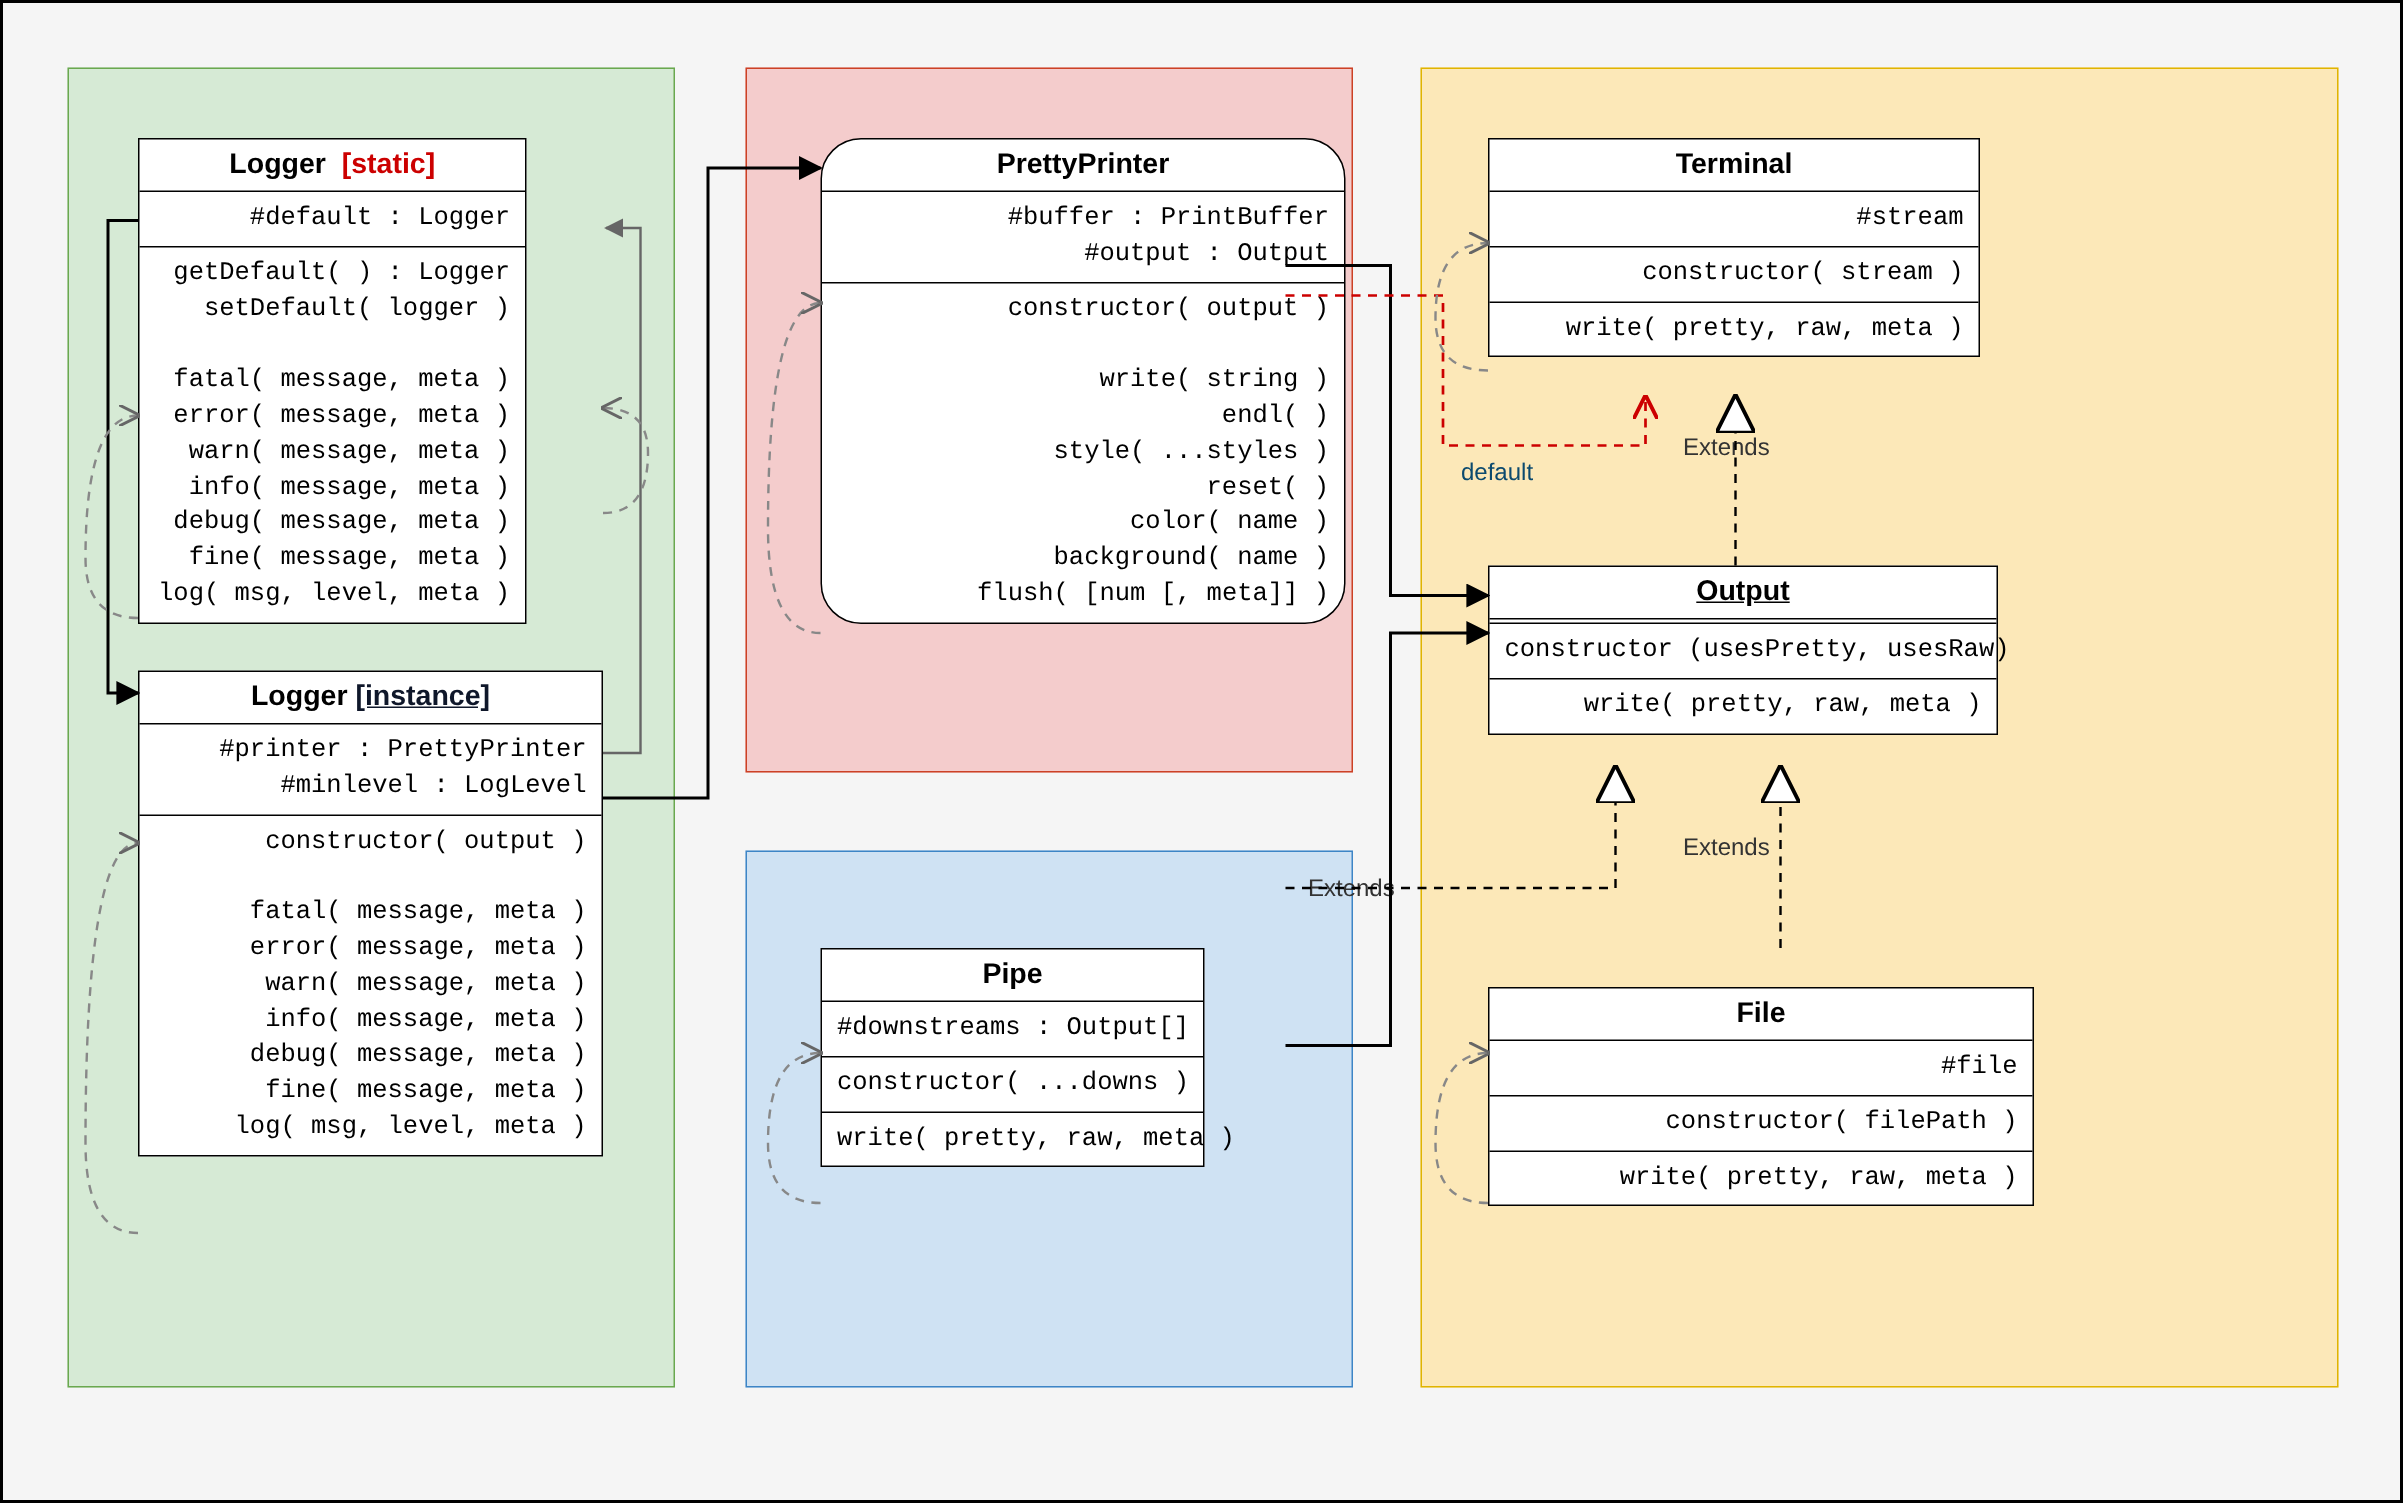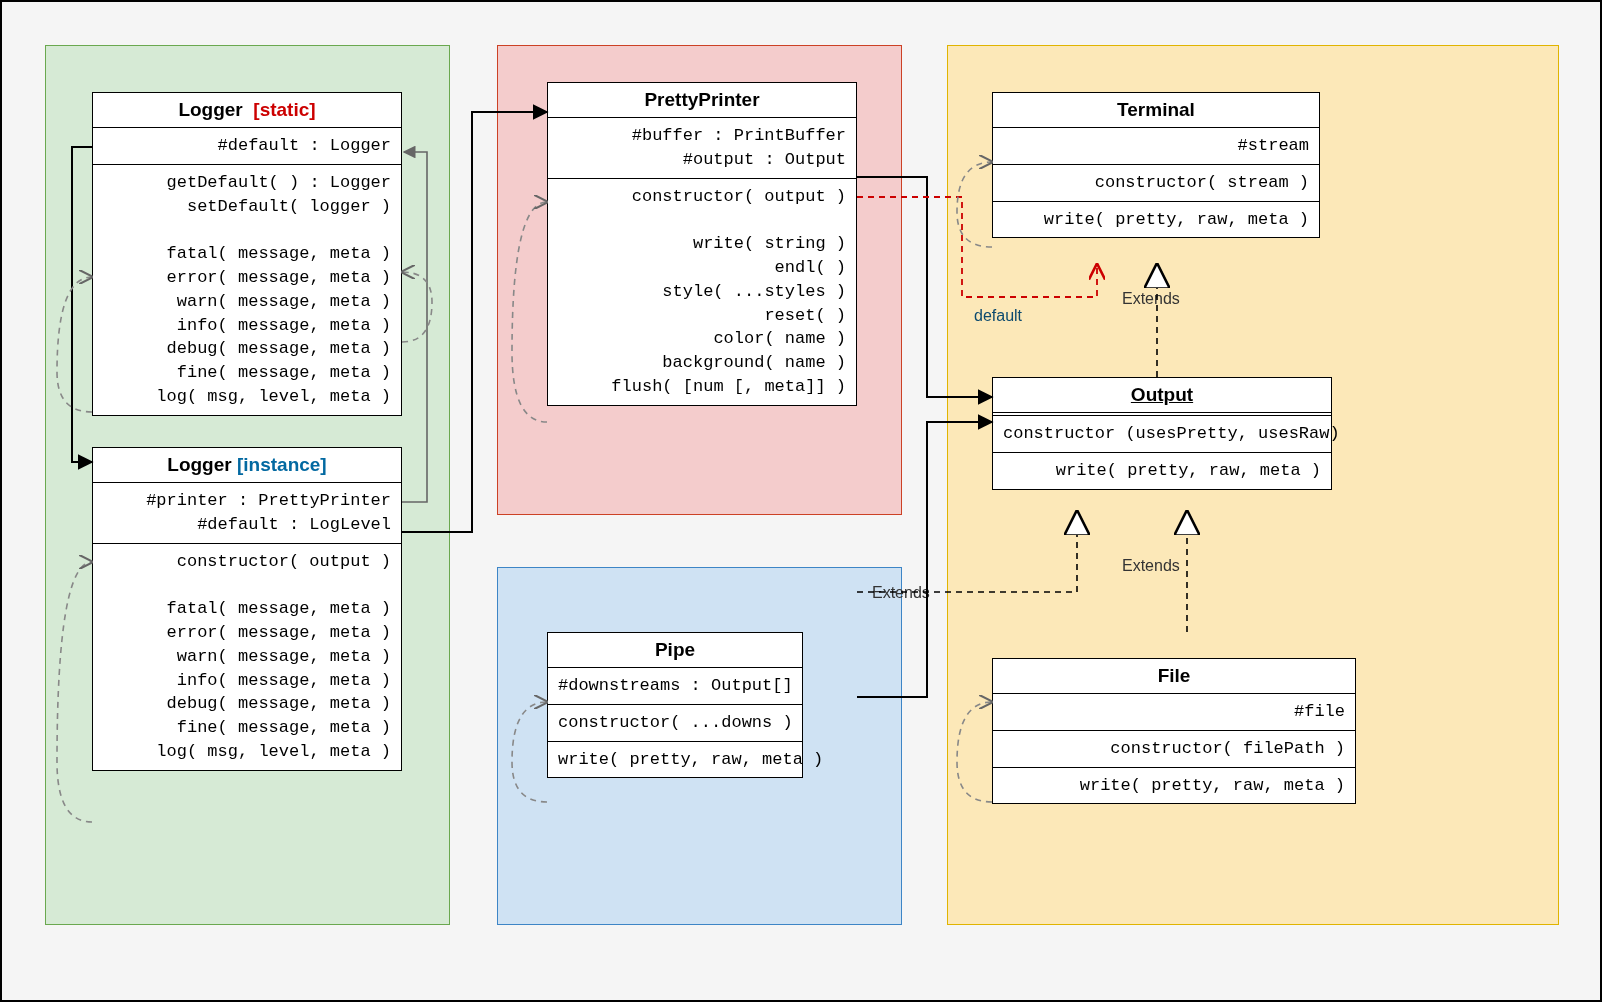--- a/index.html
+++ b/index.html
@@ -33,21 +33,21 @@
     box-sizing: border-box;
   }
   .cb-title {
     text-align: center;
     border-bottom: 1.5px solid #000;
     padding: 6px 4px 6px 4px;
     font-weight: bold;
     font-size: 19px;
   }
   .cb-title .tag-red  { color: #cc0000; }
-  .cb-title .tag-blue { color: #0369a1; }
+  .cb-title .tag-blue { color: #0f172a; text-decoration: underline; }
   .cb-dbl { border-bottom: 4px double #000; text-decoration: underline; }
   .cb-section {
     border-bottom: 1.5px solid #000;
     padding: 6px 10px;
     font-family: "Consolas", "Courier New", monospace;
     font-size: 17px;
     line-height: 1.4;
     white-space: pre;
     text-align: right;
   }
@@ -71,21 +71,21 @@
 </head>
 <body>
 
 <div class="canvas">
 
   <div class="region region-green" style="left:43px;  top:43px;  width:405px; height:880px;"></div>
   <div class="region region-red" style="left:495px; top:43px;  width:405px; height:470px;"></div>
   <div class="region region-blue" style="left:495px; top:565px; width:405px; height:358px;"></div>
   <div class="region region-yellow" style="left:945px; top:43px;  width:612px; height:880px;"></div>
 
-  <div class="classbox" style="left:90px; top:90px; width:310px;">
+  <div class="classbox" style="left:90px; top:90px; width:259px;">
     <div class="cb-title">
       <span>Logger</span>&nbsp;&nbsp;<span class="tag-red">[static]</span>
     </div>
     <div class="cb-section">#default : Logger</div>
     <div class="cb-section">getDefault( ) : Logger
 setDefault( logger )
 
 fatal( message, meta )
 error( message, meta )
  warn( message, meta )
@@ -93,33 +93,33 @@
 debug( message, meta )
  fine( message, meta )
 log( msg, level, meta )</div>
   </div>
 
   <div class="classbox" style="left:90px; top:445px; width:310px;">
     <div class="cb-title">
       <span>Logger</span>&nbsp;<span class="tag-blue">[instance]</span>
     </div>
     <div class="cb-section">#printer : PrettyPrinter
-#default : LogLevel</div>
+#minlevel : LogLevel</div>
     <div class="cb-section">constructor( output )
 
 fatal( message, meta )
 error( message, meta )
  warn( message, meta )
  info( message, meta )
 debug( message, meta )
  fine( message, meta )
 log( msg, level, meta )</div>
   </div>
 
-  <div class="classbox" style="left:545px; top:80px; width:310px;">
+  <div class="classbox" style="left:545px; top:90px; width:350px;border-radius:27px;">
     <div class="cb-title">PrettyPrinter</div>
     <div class="cb-section">#buffer : PrintBuffer
 #output : Output</div>
     <div class="cb-section">constructor( output )
 
 write( string )
  endl( )
 style( ...styles )
 reset( )
 color( name )

